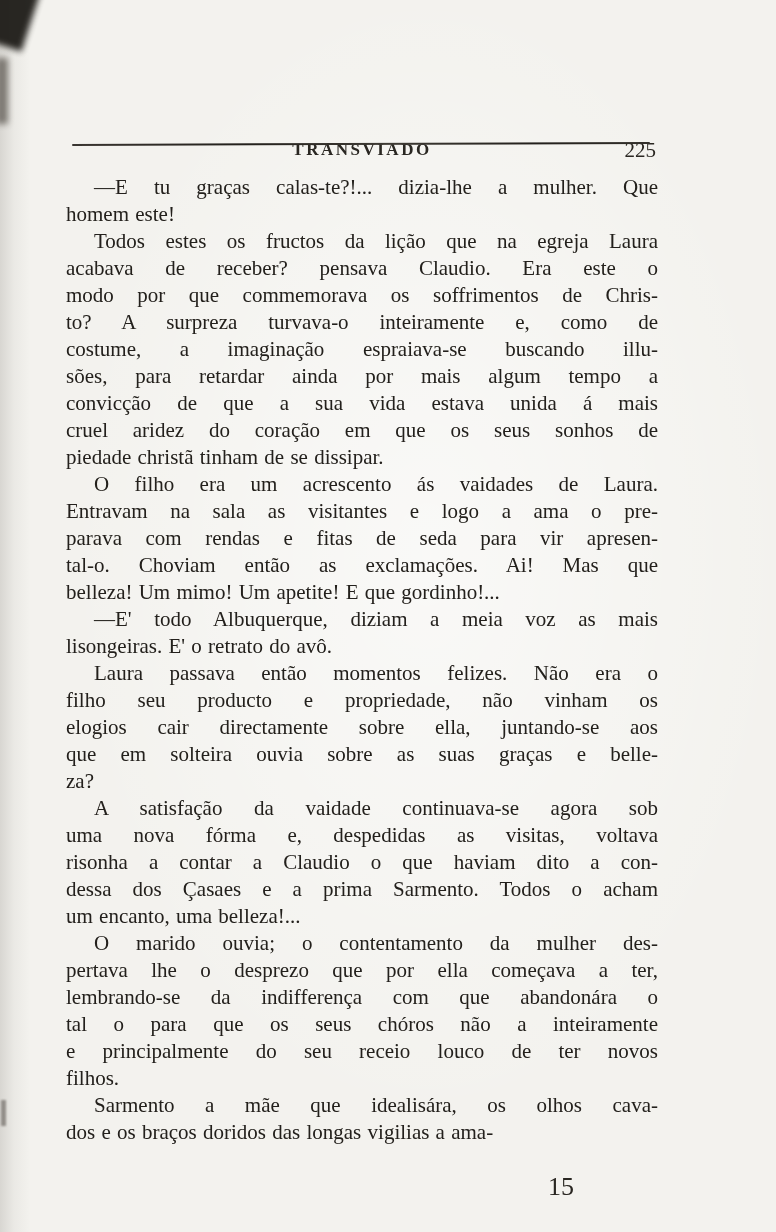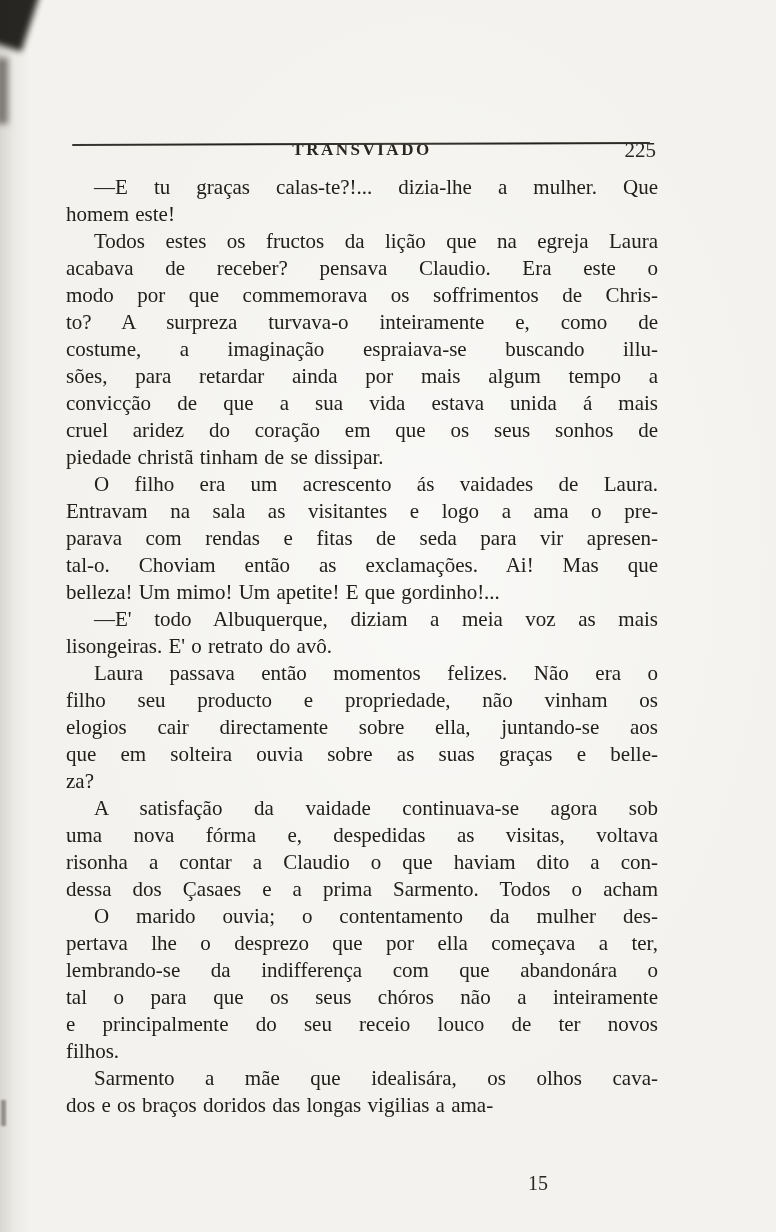--- a/index.html
+++ b/index.html
@@ -92,22 +92,22 @@
     text-align-last: justify;
     white-space: normal;
     height: 27px;
     overflow: visible;
   }
   .line.first { text-indent: 28px; }
   .line.last  { text-align-last: left; }
 
   .signature-mark {
     position: absolute;
-    left: 528px; top: 1172px;
-    font-size: 20px;
+    left: 548px; top: 1172px;
+    font-size: 26px;
     color: #2a2722;
   }
 </style>
 </head>
 <body>
 
 <div class="page">
 
   <div class="corner-blob"></div>
   <div class="edge-streak"></div>
@@ -141,20 +141,21 @@
       <div class="line last">lisongeiras. E' o retrato do avô.</div>
       <div class="line first">Laura passava então momentos felizes. Não era o</div>
       <div class="line">filho seu producto e propriedade, não vinham os</div>
       <div class="line">elogios cair directamente sobre ella, juntando-se aos</div>
       <div class="line">que em solteira ouvia sobre as suas graças e belle-</div>
       <div class="line last">za?</div>
       <div class="line first">A satisfação da vaidade continuava-se agora sob</div>
       <div class="line">uma nova fórma e, despedidas as visitas, voltava</div>
       <div class="line">risonha a contar a Claudio o que haviam dito a con-</div>
       <div class="line">dessa dos Çasaes e a prima Sarmento. Todos o acham</div>
+      <div class="line last">um encanto, uma belleza!...</div>
       <div class="line first">O marido ouvia; o contentamento da mulher des-</div>
       <div class="line">pertava lhe o desprezo que por ella começava a ter,</div>
       <div class="line">lembrando-se da indifferença com que abandonára o</div>
       <div class="line">tal o para que os seus chóros não a inteiramente</div>
       <div class="line">e principalmente do seu receio louco de ter novos</div>
       <div class="line last">filhos.</div>
       <div class="line first">Sarmento a mãe que idealisára, os olhos cava-</div>
       <div class="line last">dos e os braços doridos das longas vigilias a ama-</div>
     </div>
 

